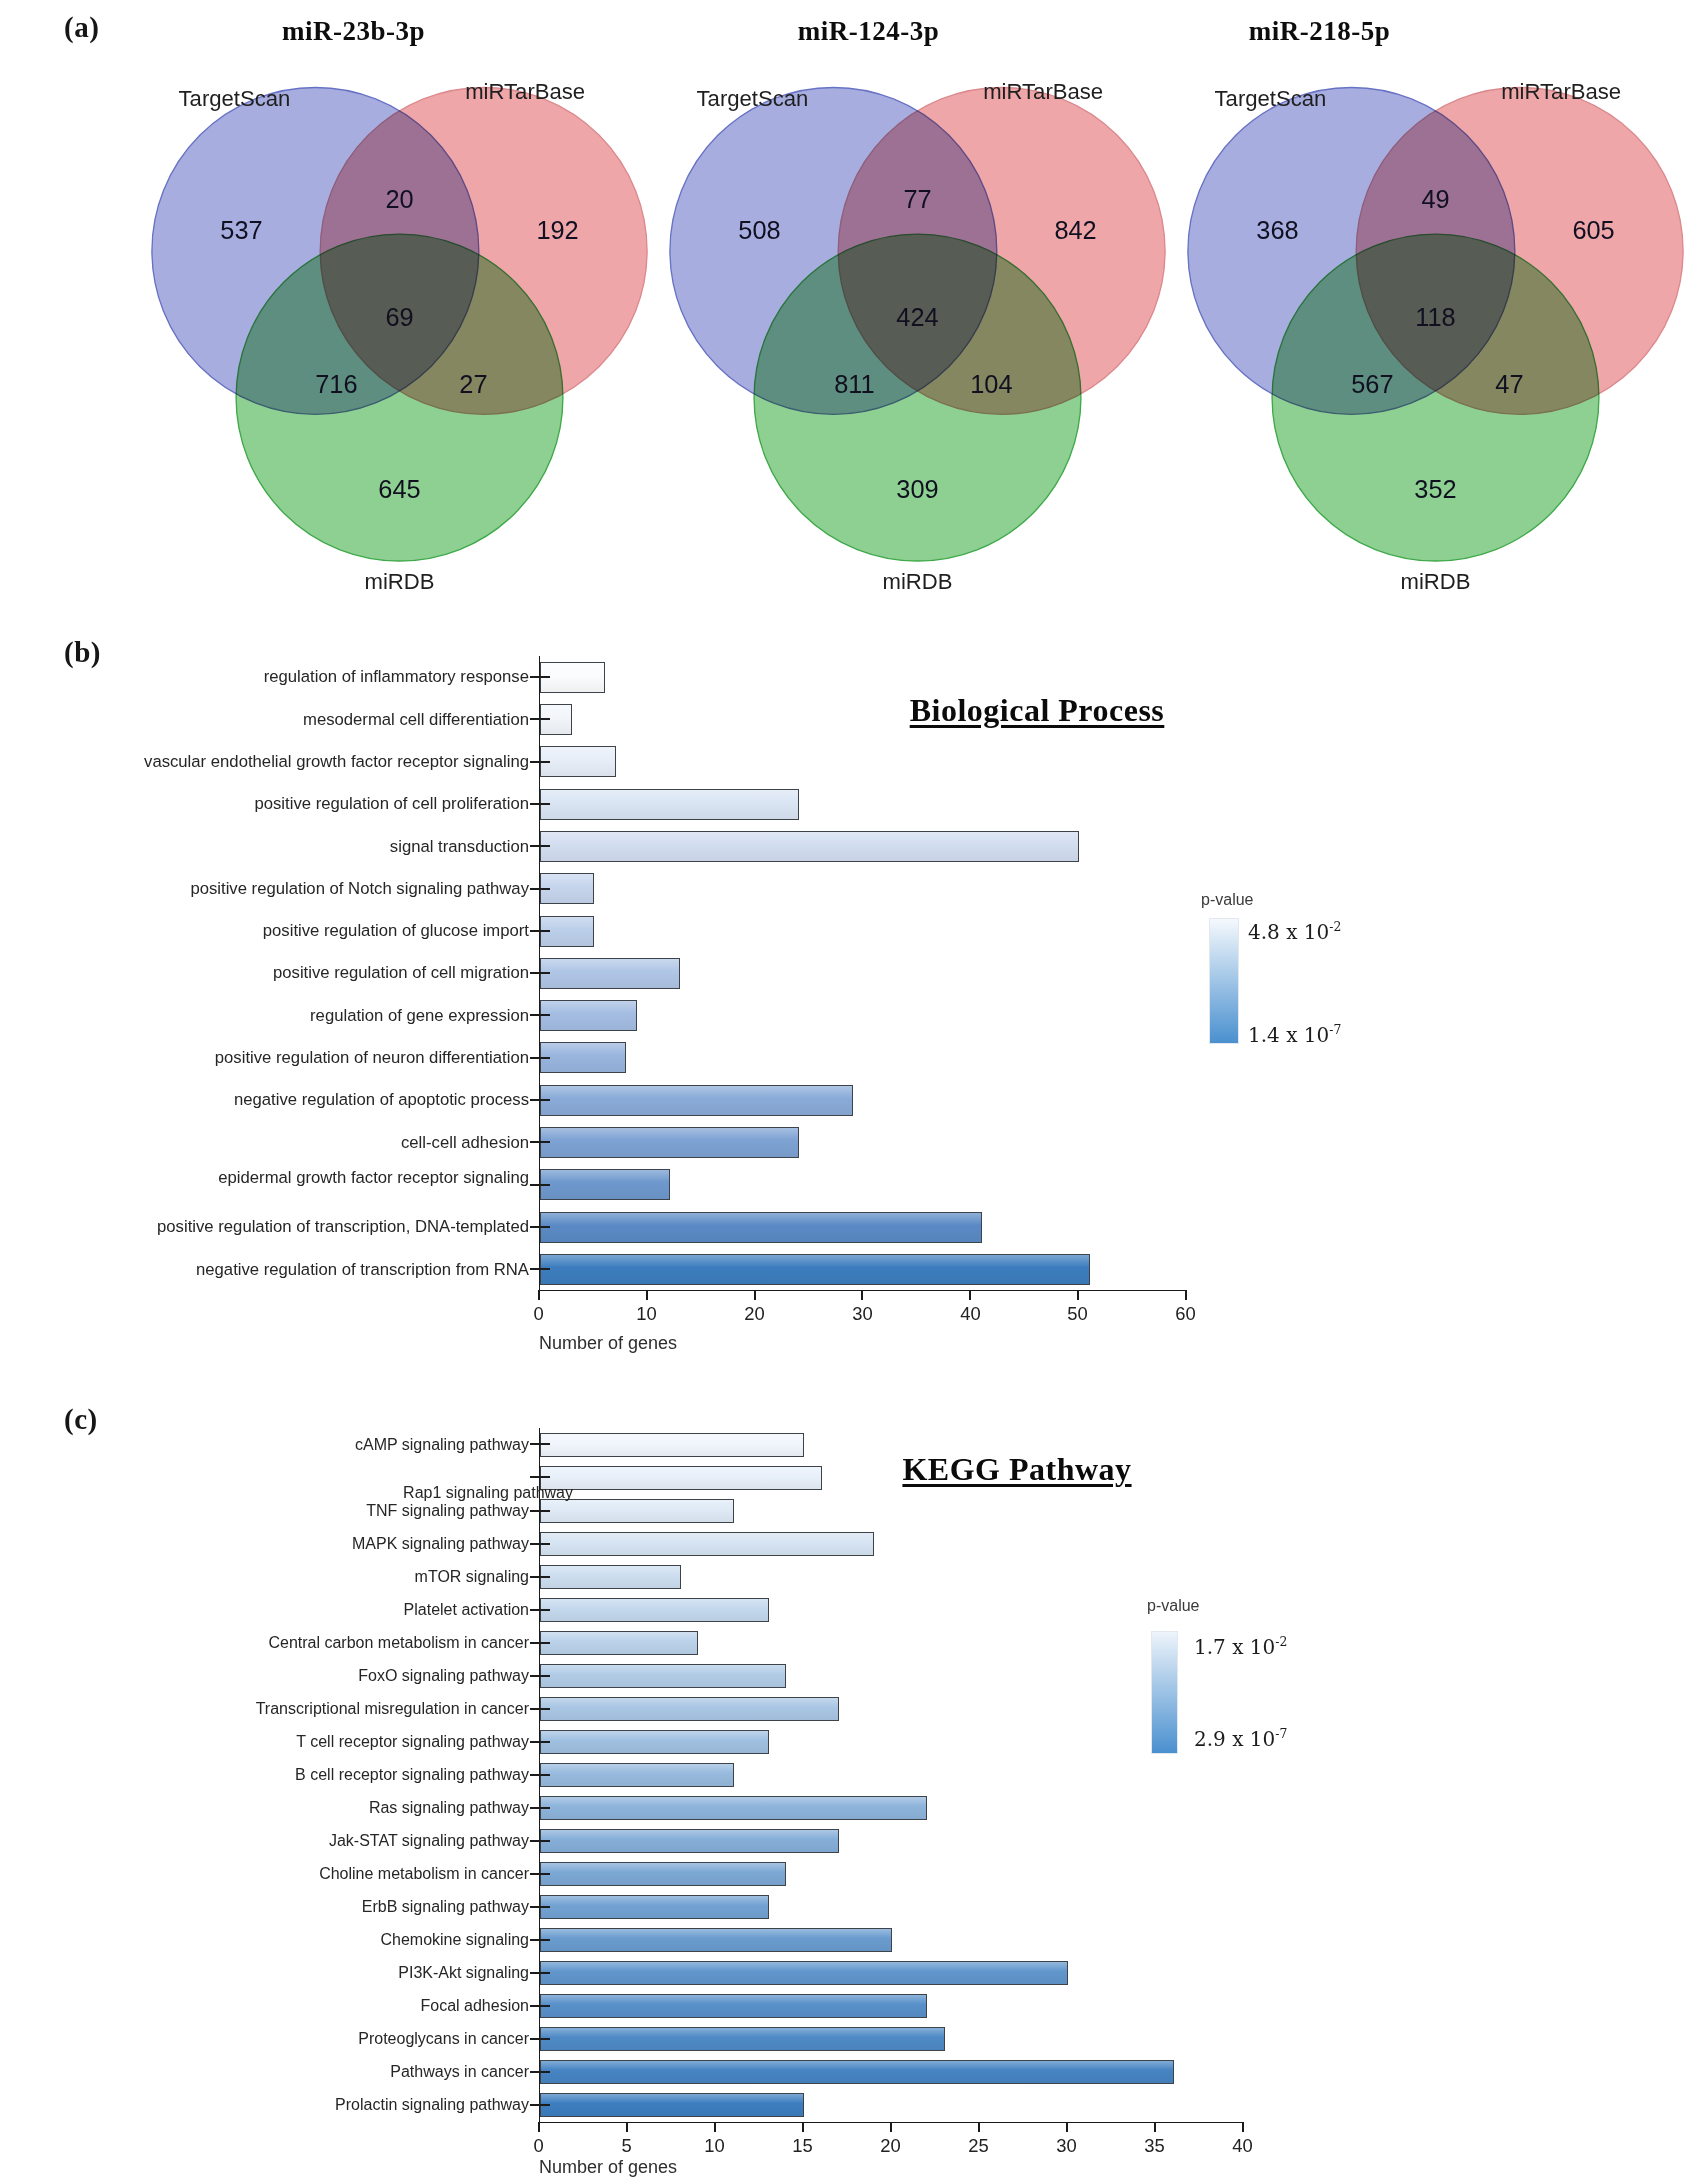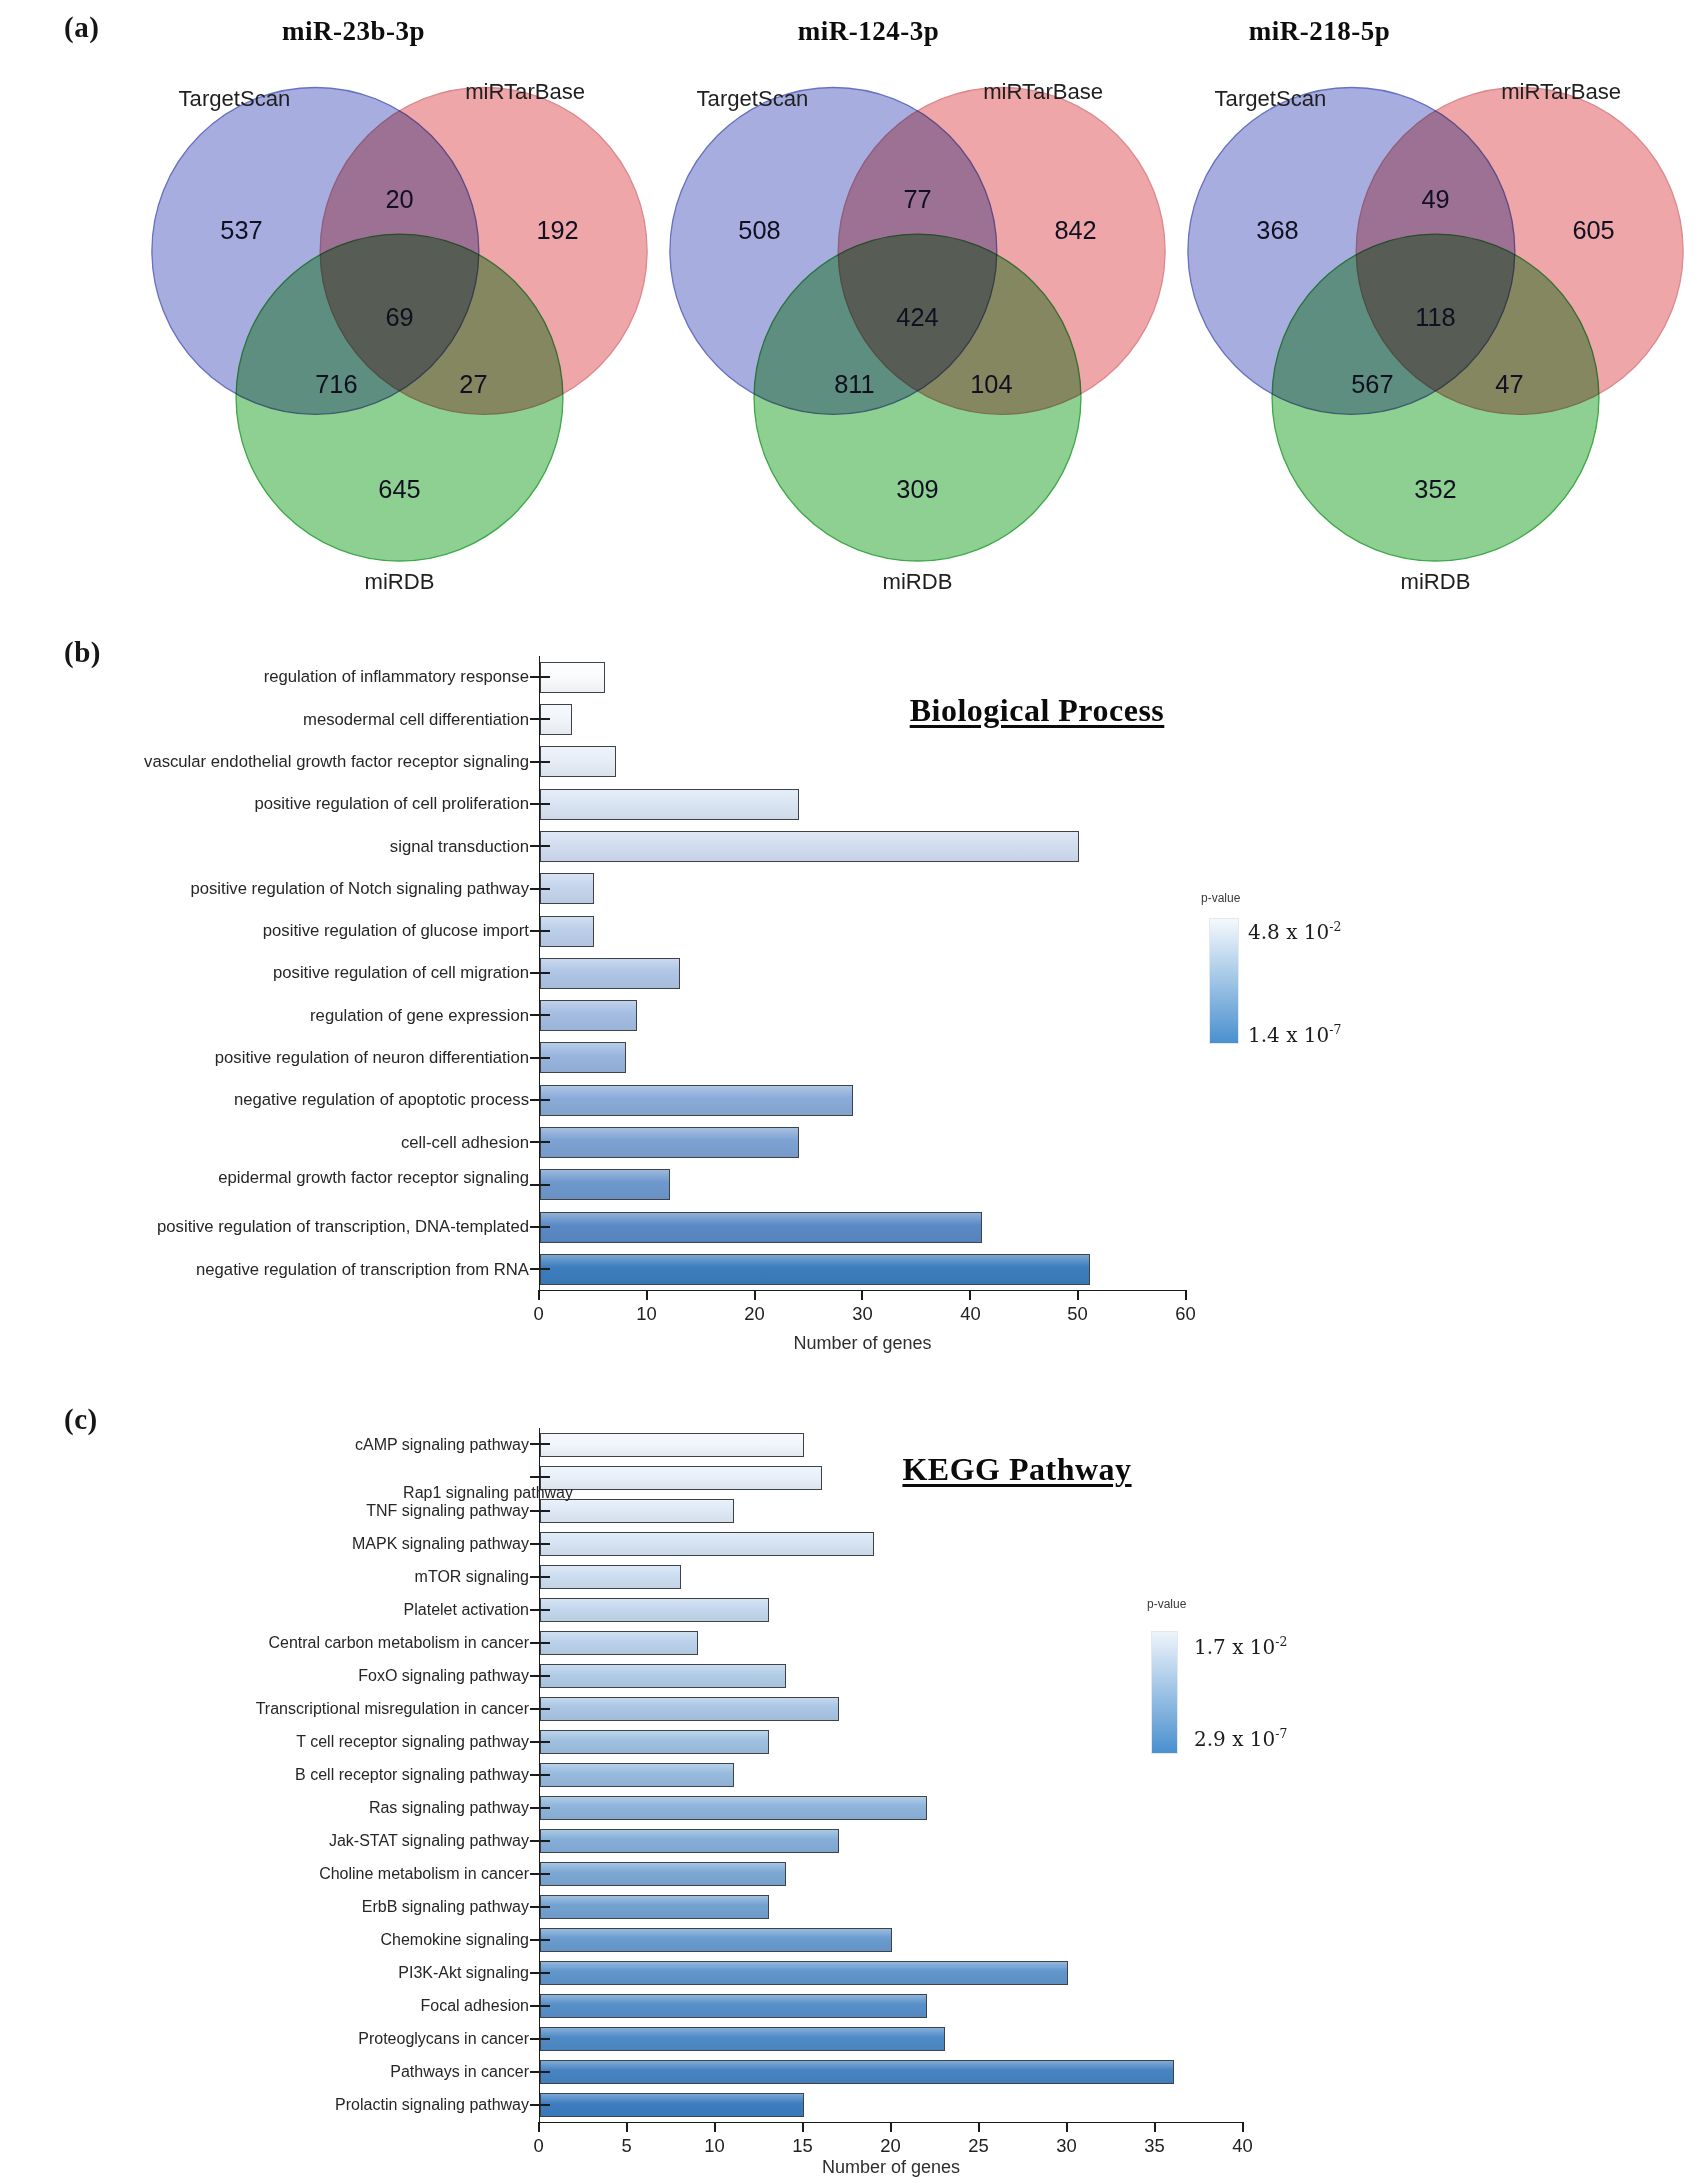--- a/index.html
+++ b/index.html
@@ -29,22 +29,22 @@
     font-weight:bold;font-size:32px;color:#0b0b0b;letter-spacing:0.5px;
     text-decoration:underline;text-decoration-thickness:2.7px;text-underline-offset:4.3px;margin-top:43px;}
   .plot{position:absolute;border-left:1.6px solid #1a1a1a;border-bottom:1.6px solid #1a1a1a;}
   .bar{position:absolute;box-sizing:border-box;border:1.1px solid #3e4249;
     background-image:linear-gradient(to bottom,rgba(255,255,255,.32),rgba(255,255,255,0) 42%,rgba(0,0,0,.05));}
   .ytick{position:absolute;left:-10.3px;width:20.5px;height:1.6px;background:#1c1c1c;z-index:3;}
   .ylab{position:absolute;left:0;text-align:right;font-size:var(--labfs,16.7px);line-height:21.6px;
     color:#262626;white-space:nowrap;}
   .xtick{position:absolute;width:1.6px;height:9.7px;background:#1a1a1a;}
   .xticklab{position:absolute;width:65px;text-align:center;font-size:18.4px;color:#222222;}
-  .xlabel{position:absolute;text-align:center;font-size:18px;color:#2e2e2e;}
-  .legend-label{position:absolute;font-size:12px;color:#3a3a3a;text-align:center;}
+  .xlabel{position:absolute;font-size:18px;color:#2e2e2e;}
+  .legend-label{position:absolute;font-size:16px;color:#3a3a3a;text-align:center;}
   .legend-gradient{position:absolute;border:0.5px solid #e3e8ee;}
   .legend-num{position:absolute;font-family:"DejaVu Serif",serif;font-size:20px;color:#1d1d1d;white-space:nowrap;}
   .legend-num sup{font-size:0.62em;}
 </style>
 </head>
 <body>
 
 <div class="page">
 
   <div class="panel-letter" style="left:64px;top:10.8px;">(a)</div>

